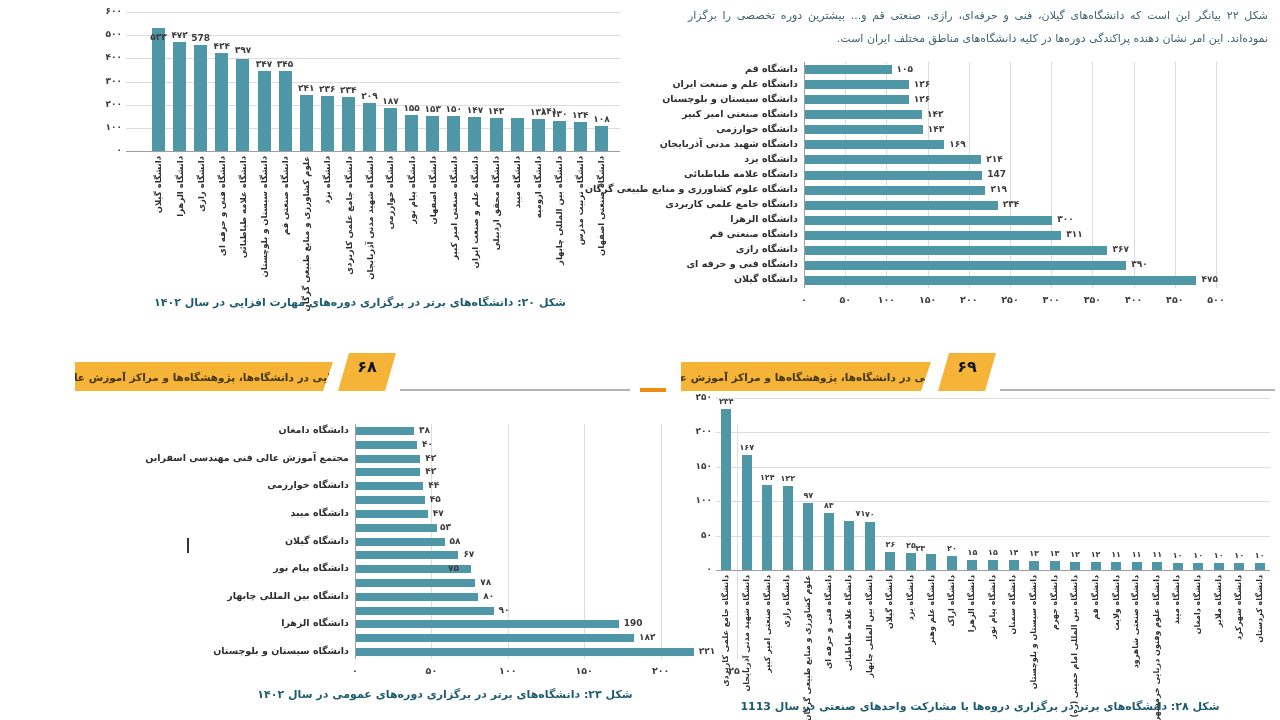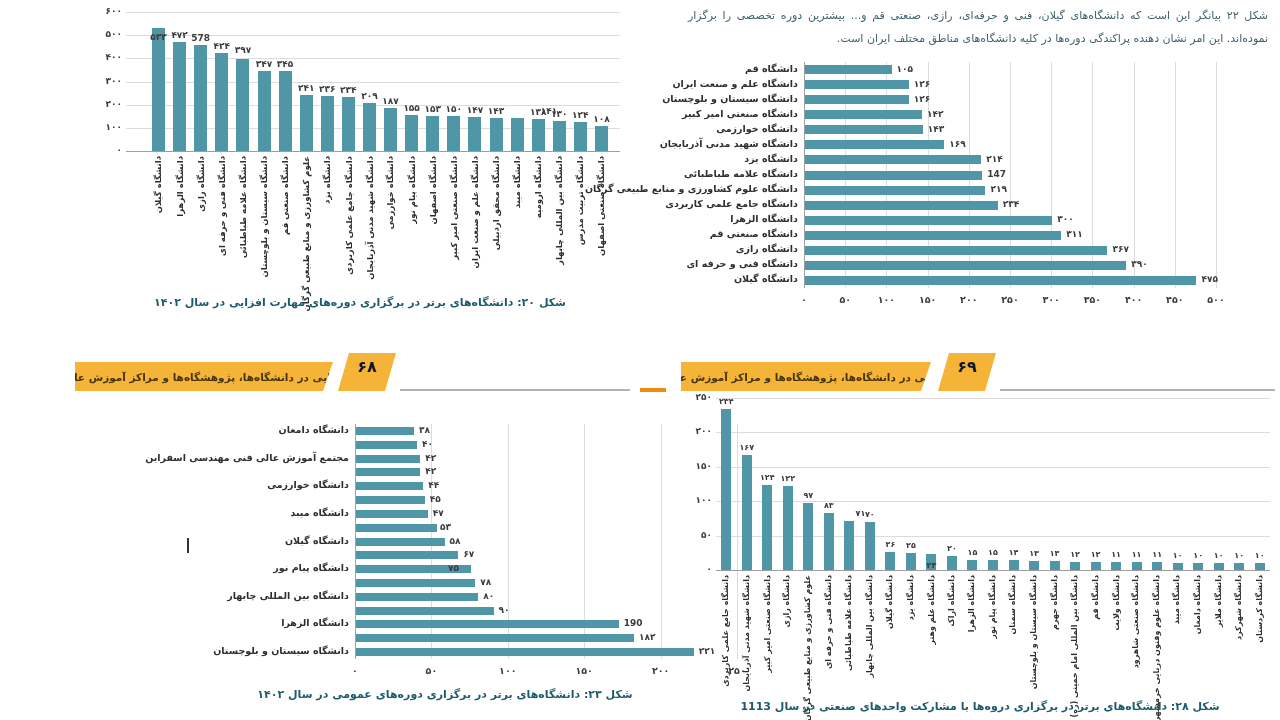--- a/index.html
+++ b/index.html
@@ -339,21 +339,21 @@
       <div class="abs val small" style="left: 874.407px; top: 540.112px; width: 32px; text-align: center;">۲۶</div>
       <div class="abs" style="left: 885.407px; top: 575px; width: 0px; height: 0px;">
         <div class="vlab" style="font-size: 8px;">دانشگاه گیلان</div>
       </div>
       <div class="abs" style="left: 905.926px; top: 552.8px; width: 10px; height: 17.2px; background: rgb(79, 150, 166);"></div>
       <div class="abs val small" style="left: 894.926px; top: 540.8px; width: 32px; text-align: center;">۲۵</div>
       <div class="abs" style="left: 905.926px; top: 575px; width: 0px; height: 0px;">
         <div class="vlab" style="font-size: 8px;">دانشگاه یزد</div>
       </div>
       <div class="abs" style="left: 926.444px; top: 554.176px; width: 10px; height: 15.824px; background: rgb(79, 150, 166);"></div>
-      <div class="abs val small" style="left: 915.444px; top: 561px; width: 32px; text-align: center;">۲۳</div>
+      <div class="abs val small" style="left: 915.444px; top: 544px; width: 32px; ">۲۳</div>
       <div class="abs" style="left: 926.444px; top: 575px; width: 0px; height: 0px;">
         <div class="vlab" style="font-size: 8px;">دانشگاه علم وهنر</div>
       </div>
       <div class="abs" style="left: 946.963px; top: 556.24px; width: 10px; height: 13.76px; background: rgb(79, 150, 166);"></div>
       <div class="abs val small" style="left: 935.963px; top: 544.24px; width: 32px; text-align: center;">۲۰</div>
       <div class="abs" style="left: 946.963px; top: 575px; width: 0px; height: 0px;">
         <div class="vlab" style="font-size: 8px;">دانشگاه اراک</div>
       </div>
       <div class="abs" style="left: 967.481px; top: 559.68px; width: 10px; height: 10.32px; background: rgb(79, 150, 166);"></div>
       <div class="abs val small" style="left: 956.481px; top: 547.68px; width: 32px; text-align: center;">۱۵</div>

